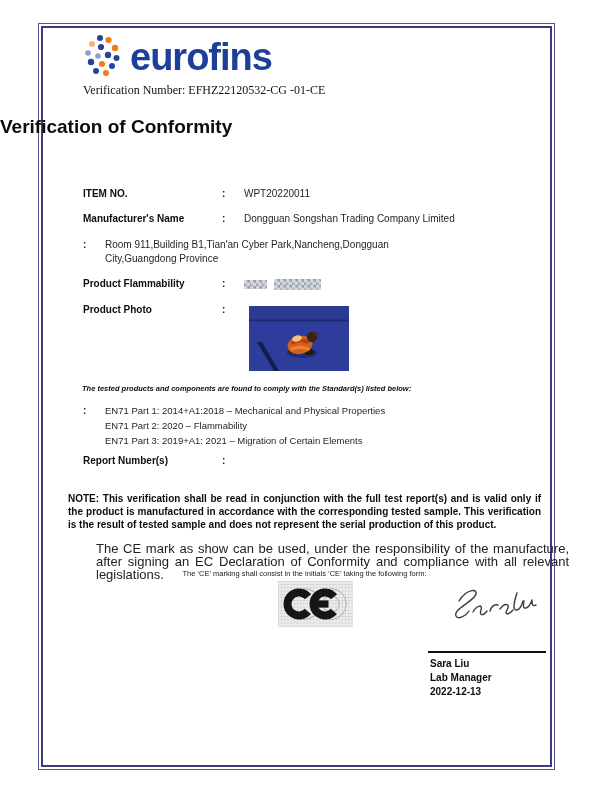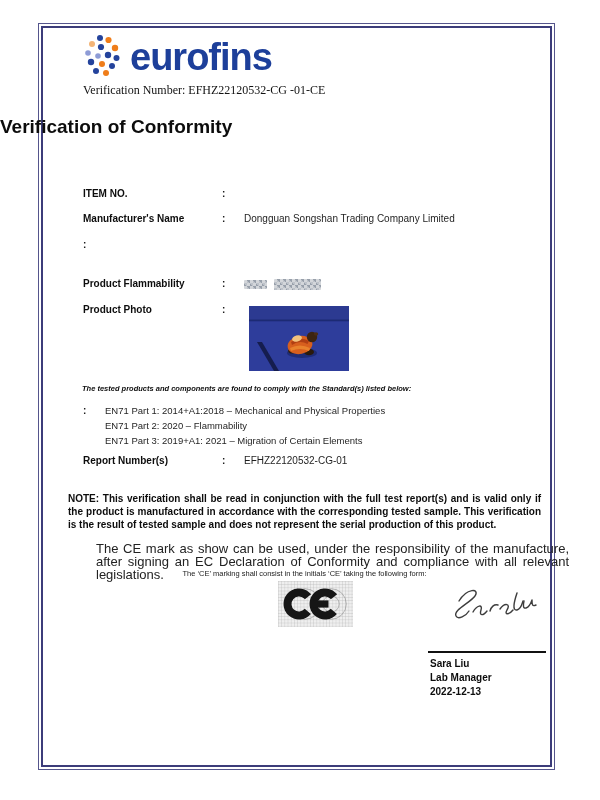--- a/index.html
+++ b/index.html
@@ -118,30 +118,32 @@
 <div class="abs vnum">
   <span>Verification Number:</span>
   <span>EFHZ22120532-CG -01-CE</span>
 </div>
 
 <div class="abs doc-title">Verification of Conformity</div>
 
 <div class="field-row" style="top:187px">
   <div class="f-label">ITEM NO.</div>
   <div class="f-colon">:</div>
+  <div class="f-value">WPT20220011</div>
 </div>
 
 <div class="field-row" style="top:212px">
   <div class="f-label">Manufacturer's Name</div>
   <div class="f-colon">:</div>
   <div class="f-value">Dongguan Songshan Trading Company Limited</div>
 </div>
 
 <div class="field-row" style="top:238px">
   <div class="f-colon">:</div>
+  <div class="f-value">Room 911,Building B1,Tian'an Cyber Park,Nancheng,Dongguan City,Guangdong Province</div>
 </div>
 
 <div class="field-row" style="top:277px">
   <div class="f-label">Product Flammability</div>
   <div class="f-colon">:</div>
   <div class="f-value">
     <span class="px px1"></span><span class="px px2"></span>
   </div>
 </div>
 
@@ -175,21 +177,20 @@
   <div class="f-value std-lines">
     <div>EN71 Part 1: 2014+A1:2018 – Mechanical and Physical Properties</div>
     <div>EN71 Part 2: 2020 – Flammability</div>
     <div>EN71 Part 3: 2019+A1: 2021 – Migration of Certain Elements</div>
   </div>
 </div>
 
 <div class="field-row" style="top:454px">
   <div class="f-label">Report Number(s)</div>
   <div class="f-colon">:</div>
-  <div class="f-value">EFHZ22120532-CG-01</div>
 </div>
 
 <div class="abs note">NOTE: This verification shall be read in conjunction with the full test report(s) and is valid only if the product is manufactured in accordance with the corresponding tested sample. This verification is the result of tested sample and does not represent the serial production of this product.</div>
 
 <div class="abs ce-para">The CE mark as show can be used, under the responsibility of the manufacture, after signing an EC Declaration of Conformity and compliance with all relevant legislations.</div>
 
 <div class="abs ce-consist">The ‘CE’ marking shall consist in the initials ‘CE’ taking the following form:</div>
 
 <div class="abs ce-mark">
   <svg width="75" height="46" viewBox="0 0 75 46">

